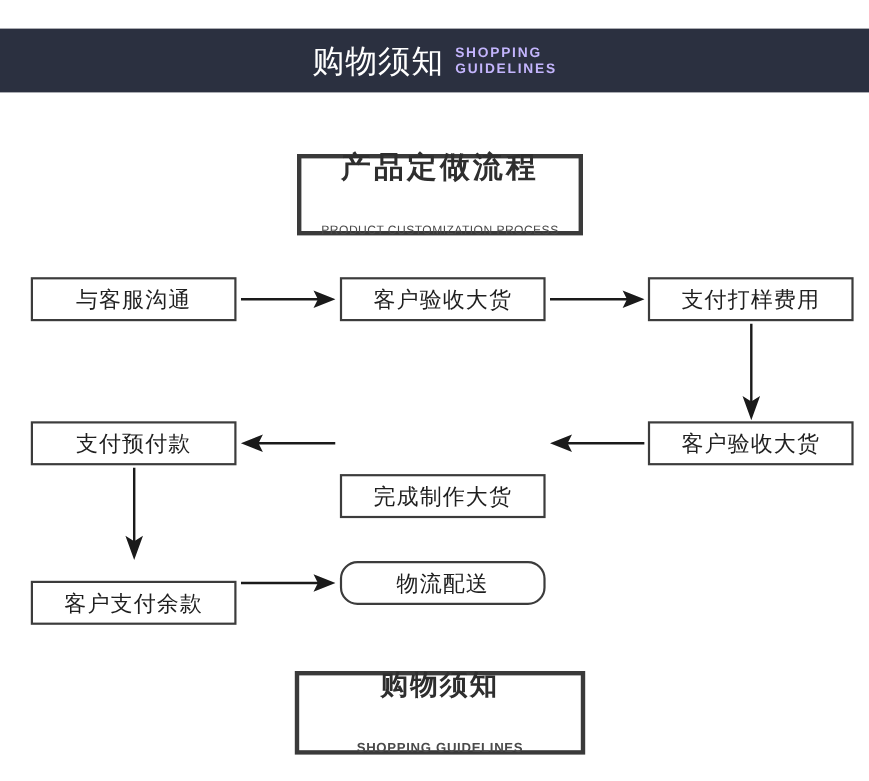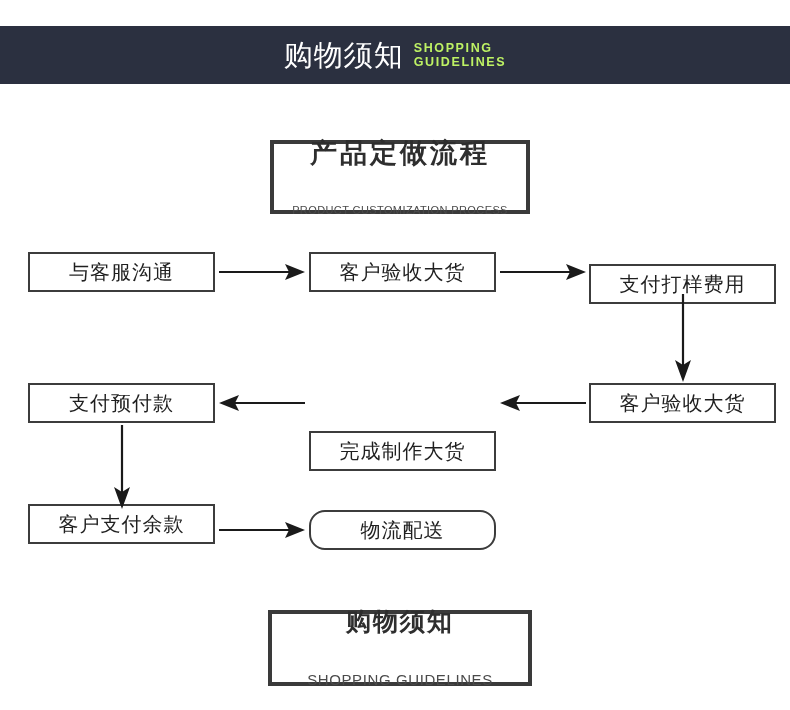--- a/index.html
+++ b/index.html
@@ -33,21 +33,21 @@
     gap: 10px;
   }
   .banner-cn {
     color: #ffffff;
     font-size: 29px;
     letter-spacing: 1px;
     font-family: "DejaVu Sans", "Liberation Sans", sans-serif;
     line-height: 1;
   }
   .banner-en {
-    color: #bef264;
+    color: #c4b5fd;
     font-size: 12.5px;
     letter-spacing: 1.6px;
     line-height: 1.15;
     font-weight: 700;
     text-align: left;
     font-family: "Liberation Sans", sans-serif;
   }
   .banner-en span { display: block; }
 
   
@@ -95,23 +95,24 @@
     top: 610px;
     width: 264px;
     height: 76px;
   }
   #footer-title .cn {
     font-size: 25px;
     letter-spacing: 2px;
     line-height: 1.1;
   }
   #footer-title .en {
-    font-size: 15px;
+    font-size: 12px;
     letter-spacing: 0.6px;
     margin-top: 4px;
+    font-weight: bold;
   }
 
   
   .node {
     position: absolute;
     box-sizing: border-box;
     width: 187px;
     height: 40px;
     border: 2px solid #3c3c3c;
     background: #ffffff;
@@ -120,27 +121,27 @@
     justify-content: center;
     color: #1f1f1f;
     font-size: 20px;
     letter-spacing: 1px;
     font-family: "DejaVu Serif", "Liberation Serif", serif;
   }
 
   
   #node-contact   { left: 28px;  top: 252px; }
   #node-sample    { left: 309px; top: 252px; }
-  #node-fee       { left: 589px; top: 264px; }
+  #node-fee       { left: 589px; top: 252px; }
   
   #node-prepay    { left: 28px;  top: 383px; text-align: right; }
   #node-produce   { left: 309px; top: 383px; margin-top: 48px; }
   #node-accept    { left: 589px; top: 383px; text-align: center; }
   
-  #node-balance   { left: 28px;  top: 504px; }
+  #node-balance   { left: 28px;  top: 528px; }
   #node-logistics { left: 309px; top: 510px; border-radius: 16px; }
 
   
   .arrow {
     position: absolute;
   }
   .arrow svg { display: block; }
 
   #arrow-contact-sample  { left: 219px; top: 258px; }
   #arrow-sample-fee      { left: 500px; top: 258px; }

